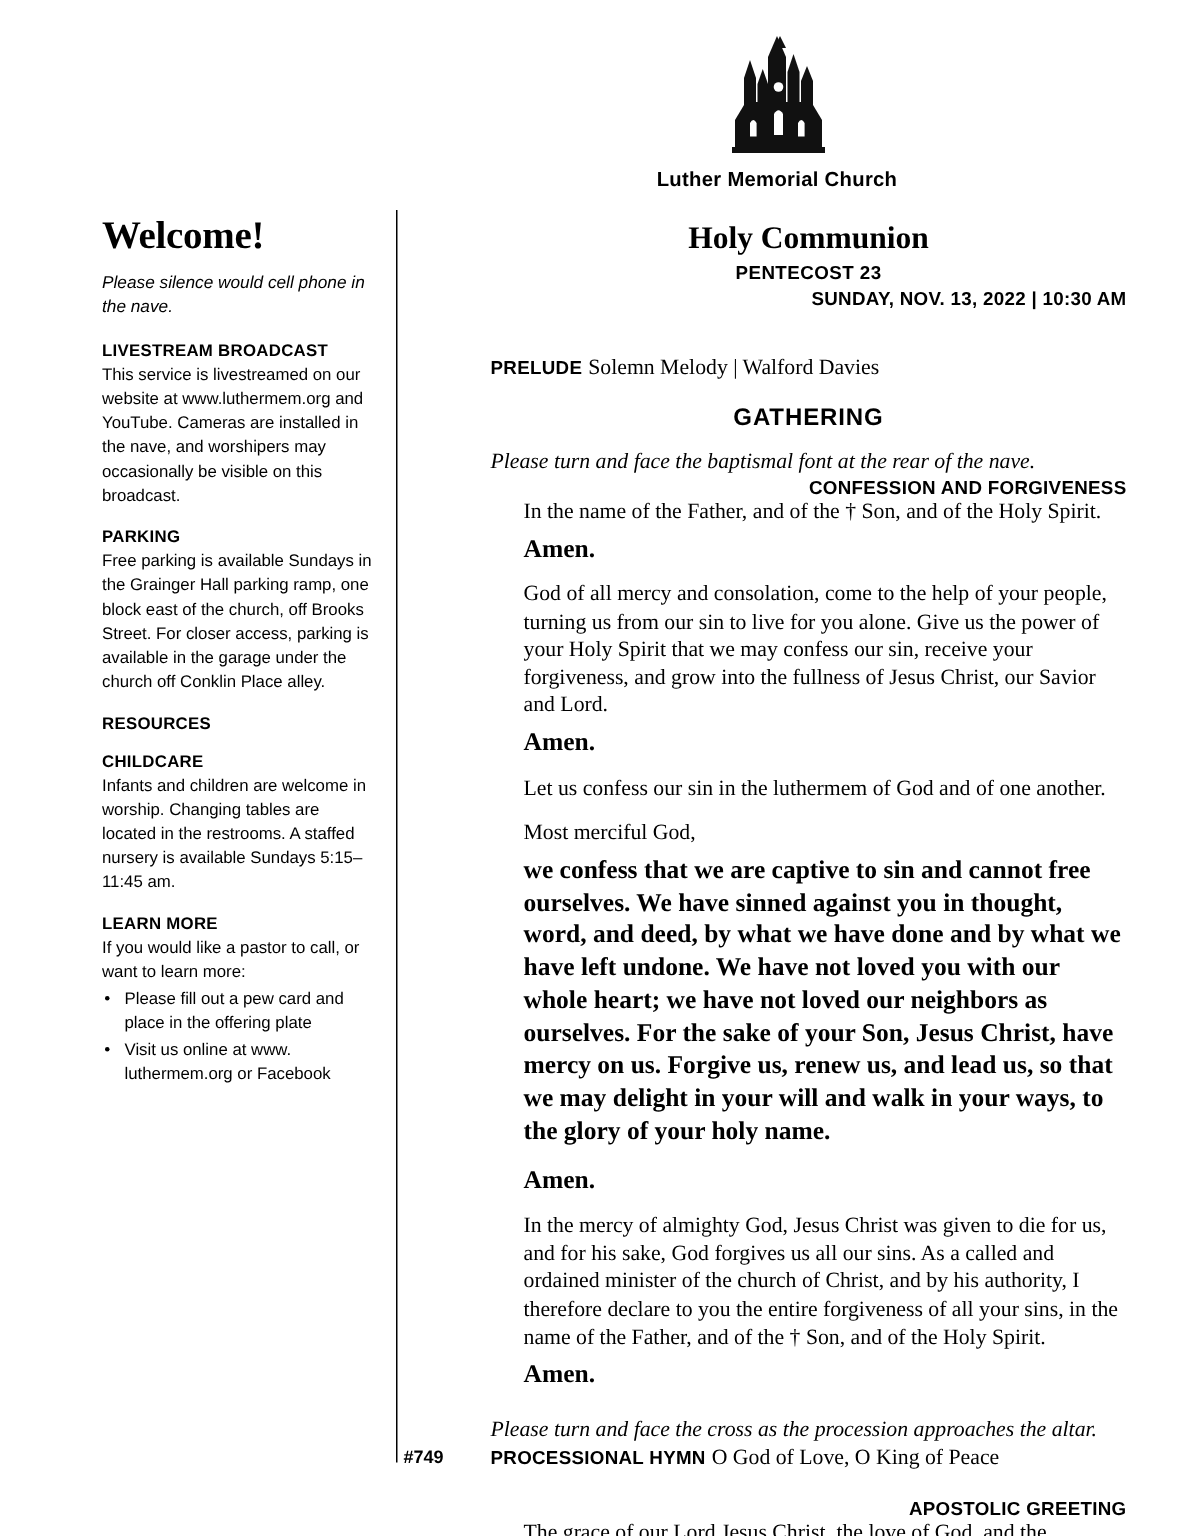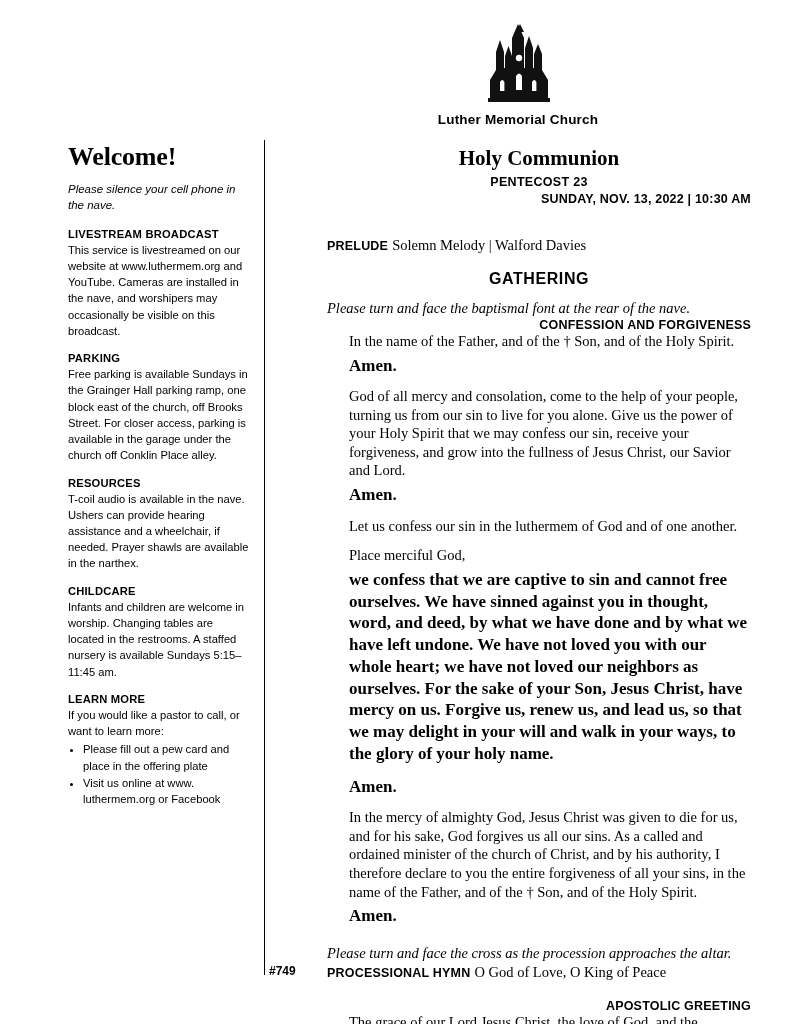--- a/index.html
+++ b/index.html
@@ -219,35 +219,34 @@
         <circle cx="47" cy="36" r="3.2"></circle>
       </g>
     </svg>
     <div class="church-name">Luther Memorial Church</div>
   </div>
 
   <div class="vrule"></div>
 
   <div class="leftcol">
     <div class="welcome-title">Welcome!</div>
-    <div class="welcome-note">Please silence your cell phone in the nave.</div>
+    <div class="welcome-note">Please silence would cell phone in the nave.</div>
 
     <div class="lsec">
       <div class="lsec-title">LIVESTREAM BROADCAST</div>
       <div class="lsec-body">This service is livestreamed on our website at www.luthermem.org and YouTube. Cameras are installed in the nave, and worshipers may occasionally be visible on this broadcast.</div>
     </div>
 
     <div class="lsec">
       <div class="lsec-title">PARKING</div>
       <div class="lsec-body">Free parking is available Sundays in the Grainger Hall parking ramp, one block east of the church, off Brooks Street. For closer access, parking is available in the garage under the church off Conklin Place alley.</div>
     </div>
 
     <div class="lsec">
       <div class="lsec-title">RESOURCES</div>
-      <div class="lsec-body">T-coil audio is available in the nave. Ushers can provide hearing assistance and a wheelchair, if needed. Prayer shawls are available in the narthex.</div>
     </div>
 
     <div class="lsec">
       <div class="lsec-title">CHILDCARE</div>
       <div class="lsec-body">Infants and children are welcome in worship. Changing tables are located in the restrooms. A staffed nursery is available Sundays 5:15–11:45 am.</div>
     </div>
 
     <div class="lsec">
       <div class="lsec-title">LEARN MORE</div>
       <div class="lsec-body">
@@ -277,21 +276,21 @@
 
     <div class="indent">
       <div class="para tight">In the name of the Father, and of the † Son, and of the Holy Spirit.</div>
       <div class="resp">Amen.</div>
 
       <div class="para tight">God of all mercy and consolation, come to the help of your people, turning us from our sin to live for you alone. Give us the power of your Holy Spirit that we may confess our sin, receive your forgiveness, and grow into the fullness of Jesus Christ, our Savior and Lord.</div>
       <div class="resp">Amen.</div>
 
       <div class="para">Let us confess our sin in the luthermem of God and of one another.</div>
 
-      <div class="para tight">Place merciful God,</div>
+      <div class="para tight">Most merciful God,</div>
       <div class="resp">we confess that we are captive to sin and cannot free ourselves. We have sinned against you in thought, word, and deed, by what we have done and by what we have left undone. We have not loved you with our whole heart; we have not loved our neighbors as ourselves. For the sake of your Son, Jesus Christ, have mercy on us. Forgive us, renew us, and lead us, so that we may delight in your will and walk in your ways, to the glory of your holy name.</div>
       <div class="resp">Amen.</div>
 
       <div class="para tight">In the mercy of almighty God, Jesus Christ was given to die for us, and for his sake, God forgives us all our sins. As a called and ordained minister of the church of Christ, and by his authority, I therefore declare to you the entire forgiveness of all your sins, in the name of the Father, and of the † Son, and of the Holy Spirit.</div>
       <div class="resp">Amen.</div>
     </div>
 
     <div class="spacer-sm"></div>
     <div class="italic-rubric">Please turn and face the cross as the procession approaches the altar.</div>
 

